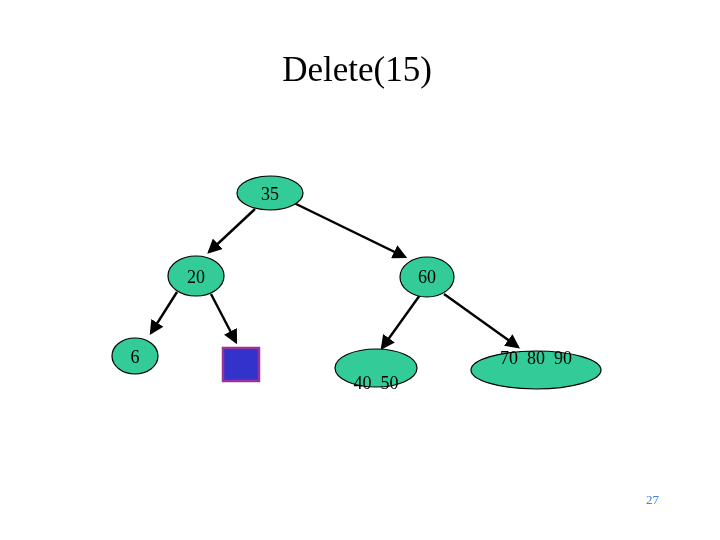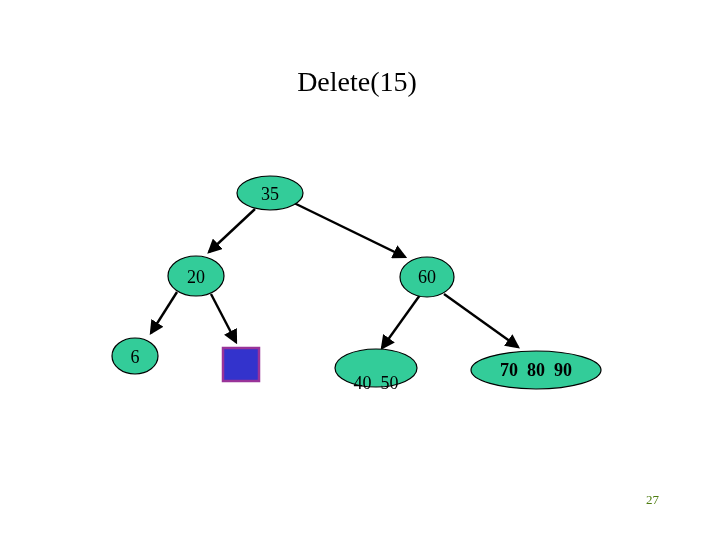--- a/index.html
+++ b/index.html
@@ -11,26 +11,26 @@
     position: relative;
     width: 720px;
     height: 540px;
     background: #ffffff;
     overflow: hidden;
     font-family: "Liberation Serif", "DejaVu Serif", serif;
     color: #000000;
   }
   .title {
     position: absolute;
-    top: 66px;
+    top: 50px;
     left: 0;
     width: 714px;
     margin: 0;
     text-align: center;
-    font-size: 28px;
+    font-size: 35px;
     font-weight: normal;
     color: #000000;
   }
   .diagram {
     position: absolute;
     top: 0;
     left: 0;
   }
   .node-shape {
     stroke: #000000;
@@ -48,21 +48,21 @@
     font-size: 18px;
     white-space: pre;
     color: #000000;
     line-height: 1;
   }
   .page-number {
     position: absolute;
     left: 646px;
     top: 492px;
     font-size: 13px;
-    color: #4d7c0f;
+    color: #3b82f6;
   }
 </style>
 </head>
 <body>
 
 <div class="slide">
 
   <h1 class="title">Delete(15)</h1>
 
   <svg class="diagram" width="720" height="540" viewBox="0 0 720 540" xmlns="http://www.w3.org/2000/svg">
@@ -86,17 +86,17 @@
     <ellipse class="node-shape" cx="376" cy="368" rx="41" ry="19" fill="#33cc99"></ellipse>
     <ellipse class="node-shape" cx="536" cy="370" rx="65" ry="19" fill="#33cc99"></ellipse>
     <rect class="deleted-square" x="223" y="348" width="36" height="33" fill="#3333cc" stroke="#993399"></rect>
   </svg>
 
   <div class="node-label" style="left:270px; top:194px;">35</div>
   <div class="node-label" style="left:196px; top:277px;">20</div>
   <div class="node-label" style="left:427px; top:277px;text-align:right;">60</div>
   <div class="node-label" style="left:135px; top:357px;">6</div>
   <div class="node-label" style="left:376px; top:383px;">40  50</div>
-  <div class="node-label" style="left:536px; top:370px;font-weight:bold;">70  80  90</div>
+  <div class="node-label" style="left:536px; top:358px;">70  80  90</div>
 
   <div class="page-number">27</div>
 
 </div>
 
 </body></html>

